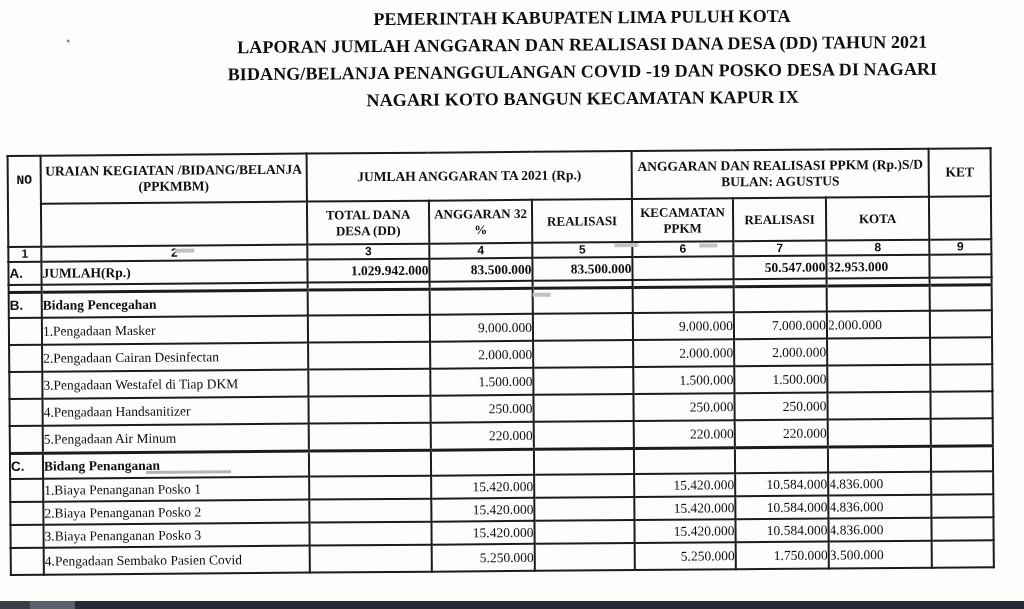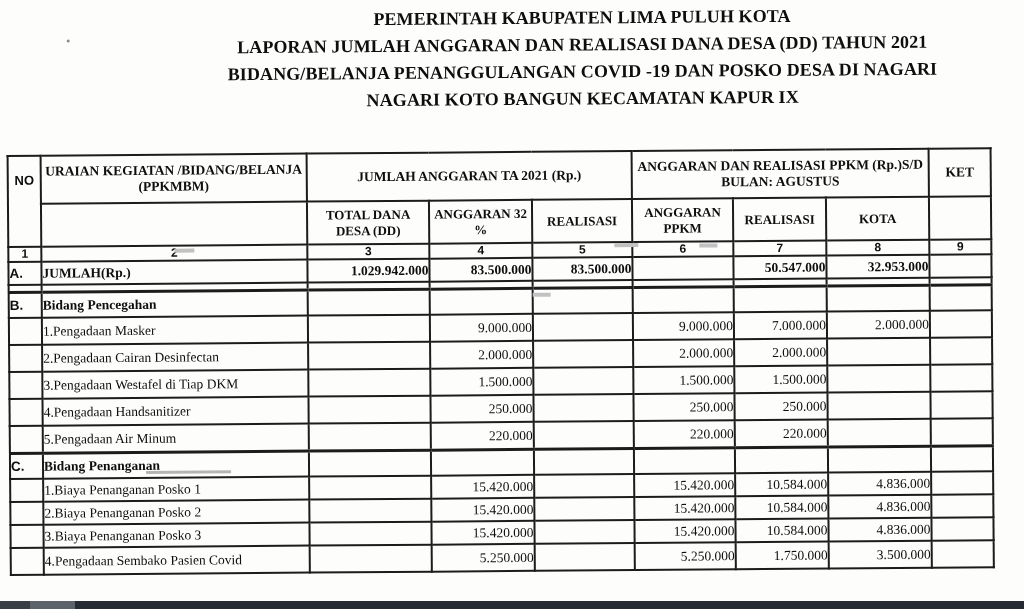--- a/index.html
+++ b/index.html
@@ -23,33 +23,33 @@
     position:absolute; left:8px; top:151px; width:983px;
     border-collapse:collapse; table-layout:fixed;
   }
   .report th, .report td {
     border:2px solid #1c1c1c; padding:0; overflow:hidden;
     vertical-align:middle;
   }
   .report th { font-size:13.5px; font-weight:700; text-align:center; white-space:normal; line-height:16px; }
   .report td { white-space:nowrap; font-size:13.5px; }
 
-  th.h-no { font-family:Liberation Sans, sans-serif; font-size:13px; vertical-align:top; padding-top:16px; }
+  th.h-no { font-family:Liberation Mono, monospace; font-size:13px; vertical-align:top; padding-top:16px; }
   th.h-row1 { height:46px; }
   th.h-row2 { height:41px; font-size:13px; }
   tr.num-row td {
     height:13px; text-align:center; vertical-align:top;
     font-family:"Liberation Sans", sans-serif; font-weight:700;
     font-size:12px; line-height:13px;
   }
 
   .cell-no { text-align:left; padding-left:5px; font-family:"Liberation Sans", sans-serif; font-weight:700; font-size:13px; }
   .cell-uraian { text-align:left; padding-left:7px; }
   .cell-money { text-align:right; padding-right:8px; }
-  .cell-sisa  { text-align:right; padding-right:15px; }
+  .cell-sisa  { padding-right:15px;border-radius:8px; }
   .cell-ket   { text-align:center; }
 
   tr.row-total td { height:21px; font-weight:700; }
   tr.row-spacer td { height:5px; }
   tr.row-section td { height:23px; border-top-width:3px; }
   tr.row-section .cell-uraian { font-weight:700; }
   tr.row-item-a td { height:25px; }
   tr.row-item-b td { height:21px; }
 
   
@@ -90,21 +90,21 @@
         <th class="h-row1">URAIAN KEGIATAN /BIDANG/BELANJA (PPKMBM)</th>
         <th class="h-row1" colspan="3">JUMLAH ANGGARAN TA 2021 (Rp.)</th>
         <th class="h-row1" colspan="3">ANGGARAN DAN REALISASI PPKM (Rp.)S/D BULAN: AGUSTUS</th>
         <th class="h-row1">KET</th>
       </tr>
       <tr>
         <th class="h-row2"></th>
         <th class="h-row2">TOTAL DANA DESA (DD)</th>
         <th class="h-row2">ANGGARAN 32 %</th>
         <th class="h-row2">REALISASI</th>
-        <th class="h-row2">ANGGARAN PPKM</th>
+        <th class="h-row2">KECAMATAN PPKM</th>
         <th class="h-row2">REALISASI</th>
         <th class="h-row2">KOTA</th>
         <th class="h-row2"></th>
       </tr>
       <tr class="num-row">
         <td>1</td>
         <td>2</td>
         <td>3</td>
         <td>4</td>
         <td>5</td>

